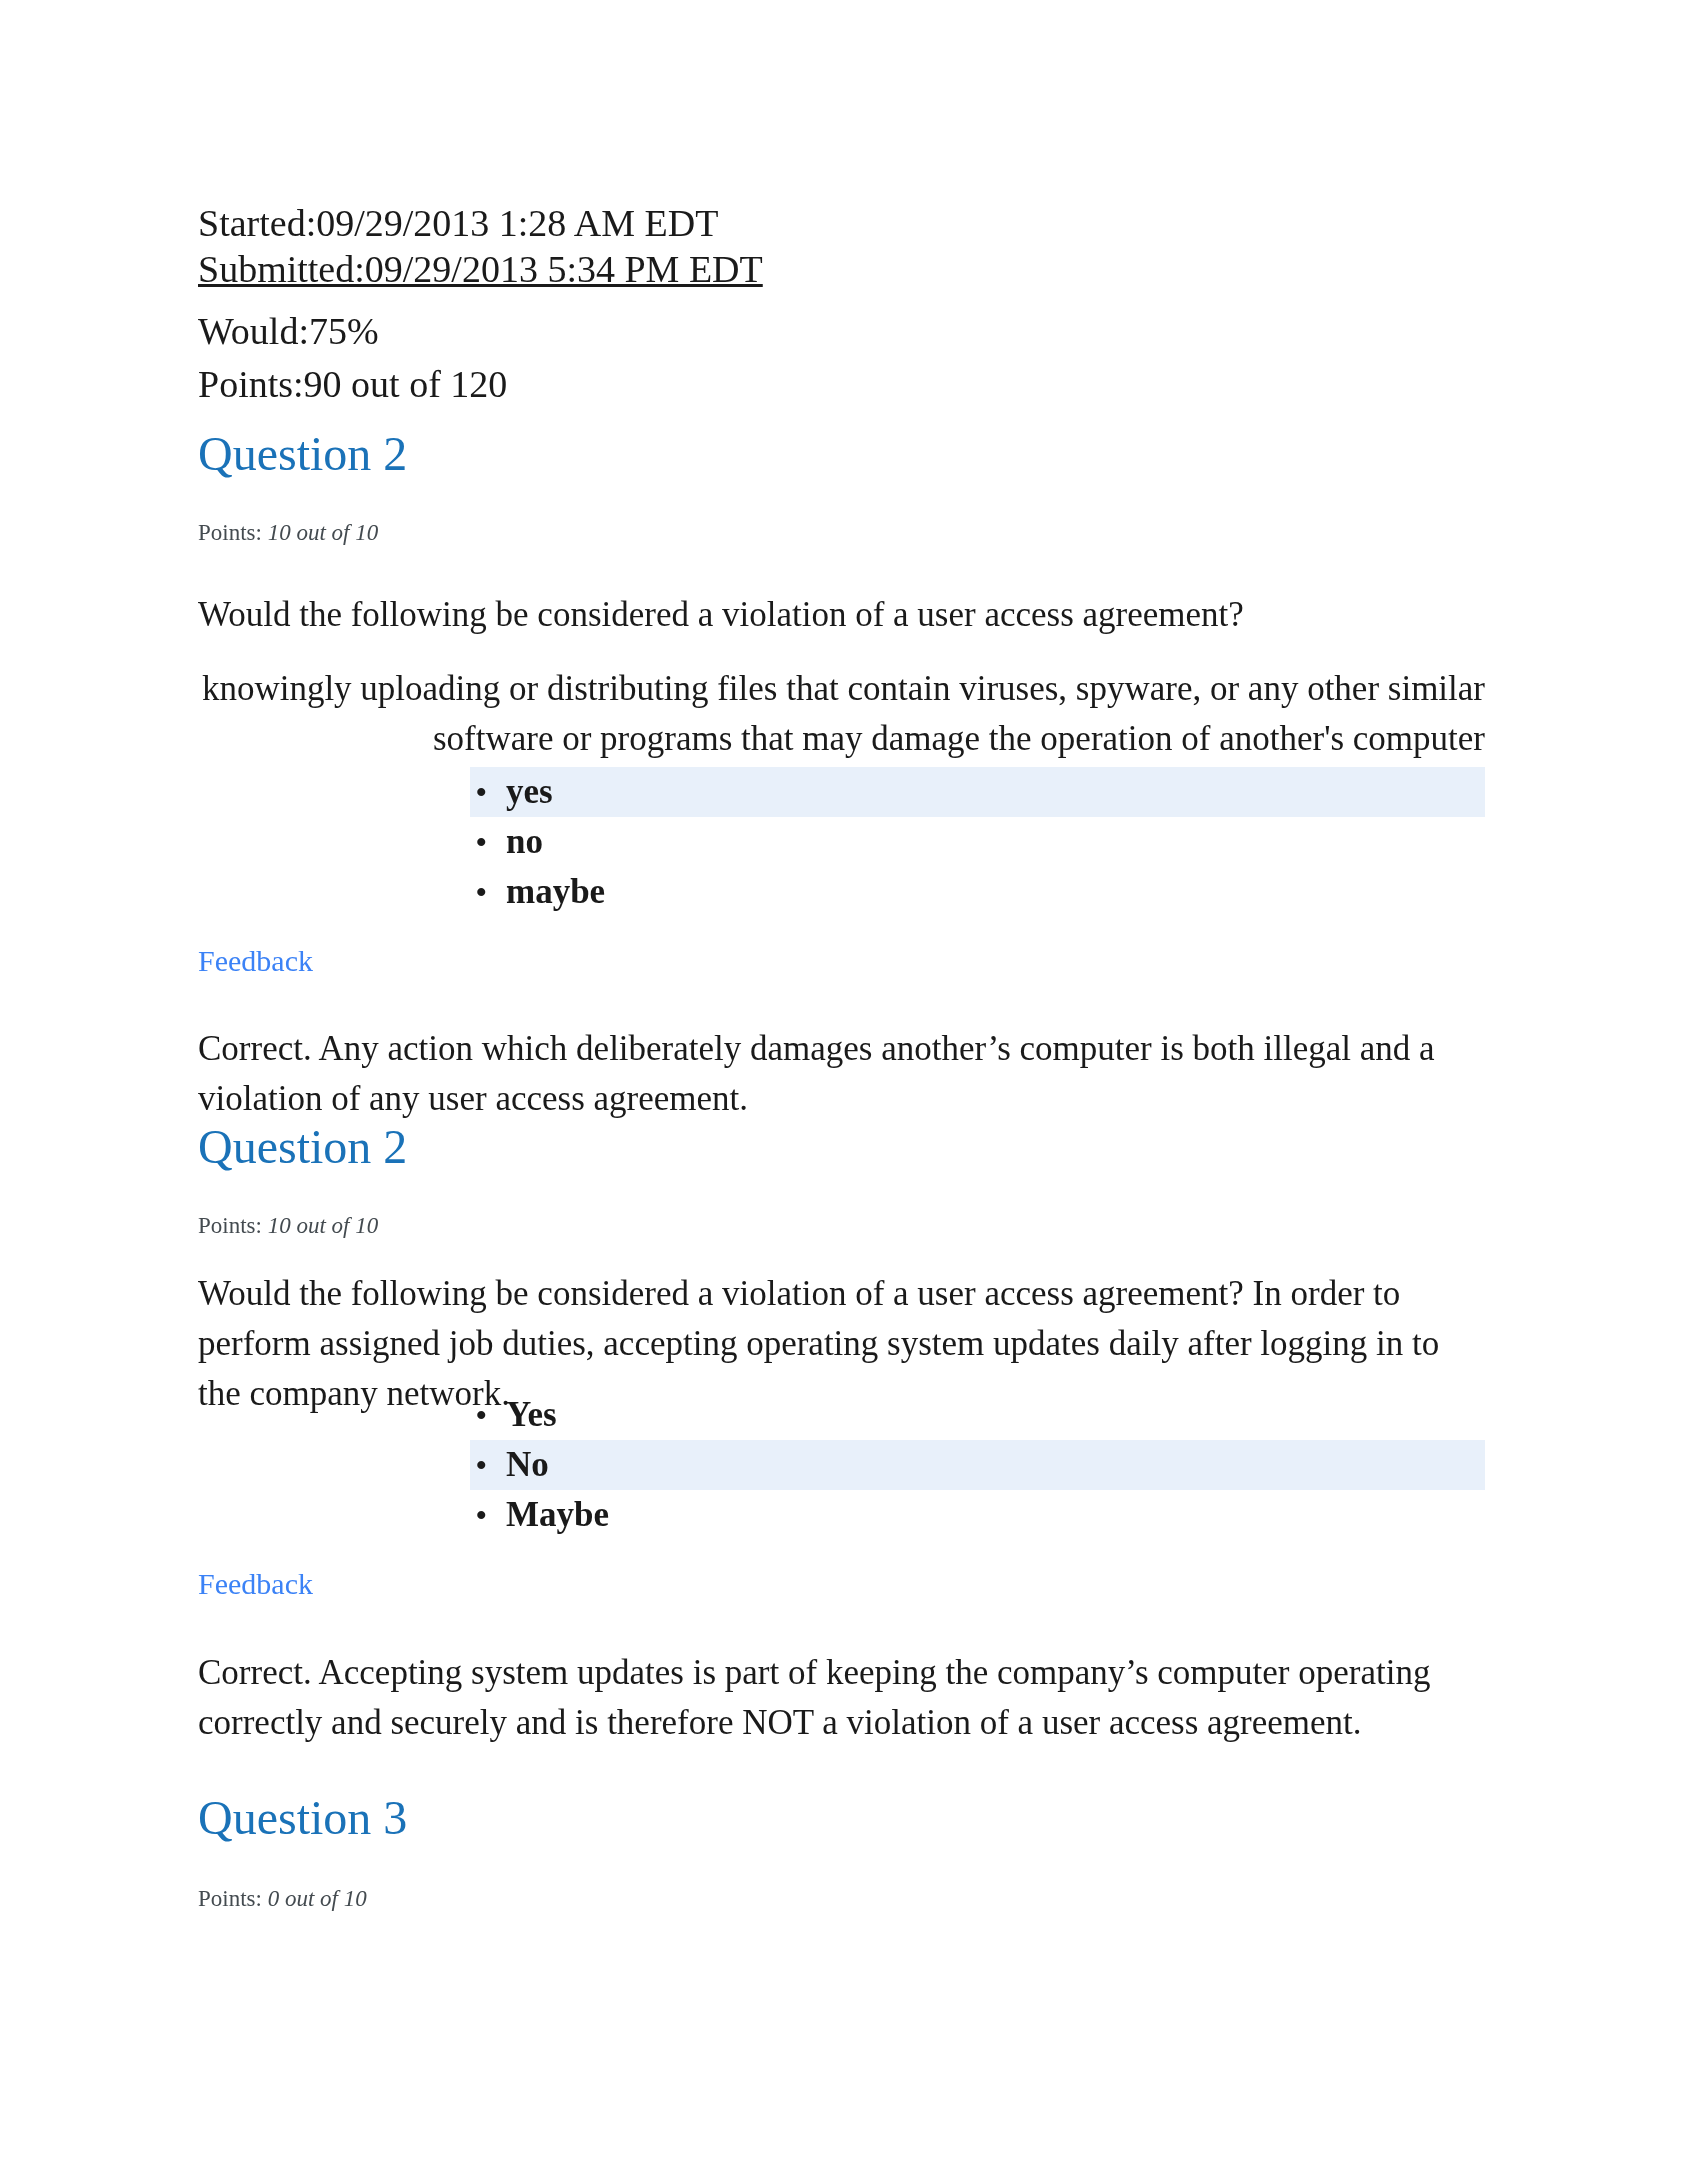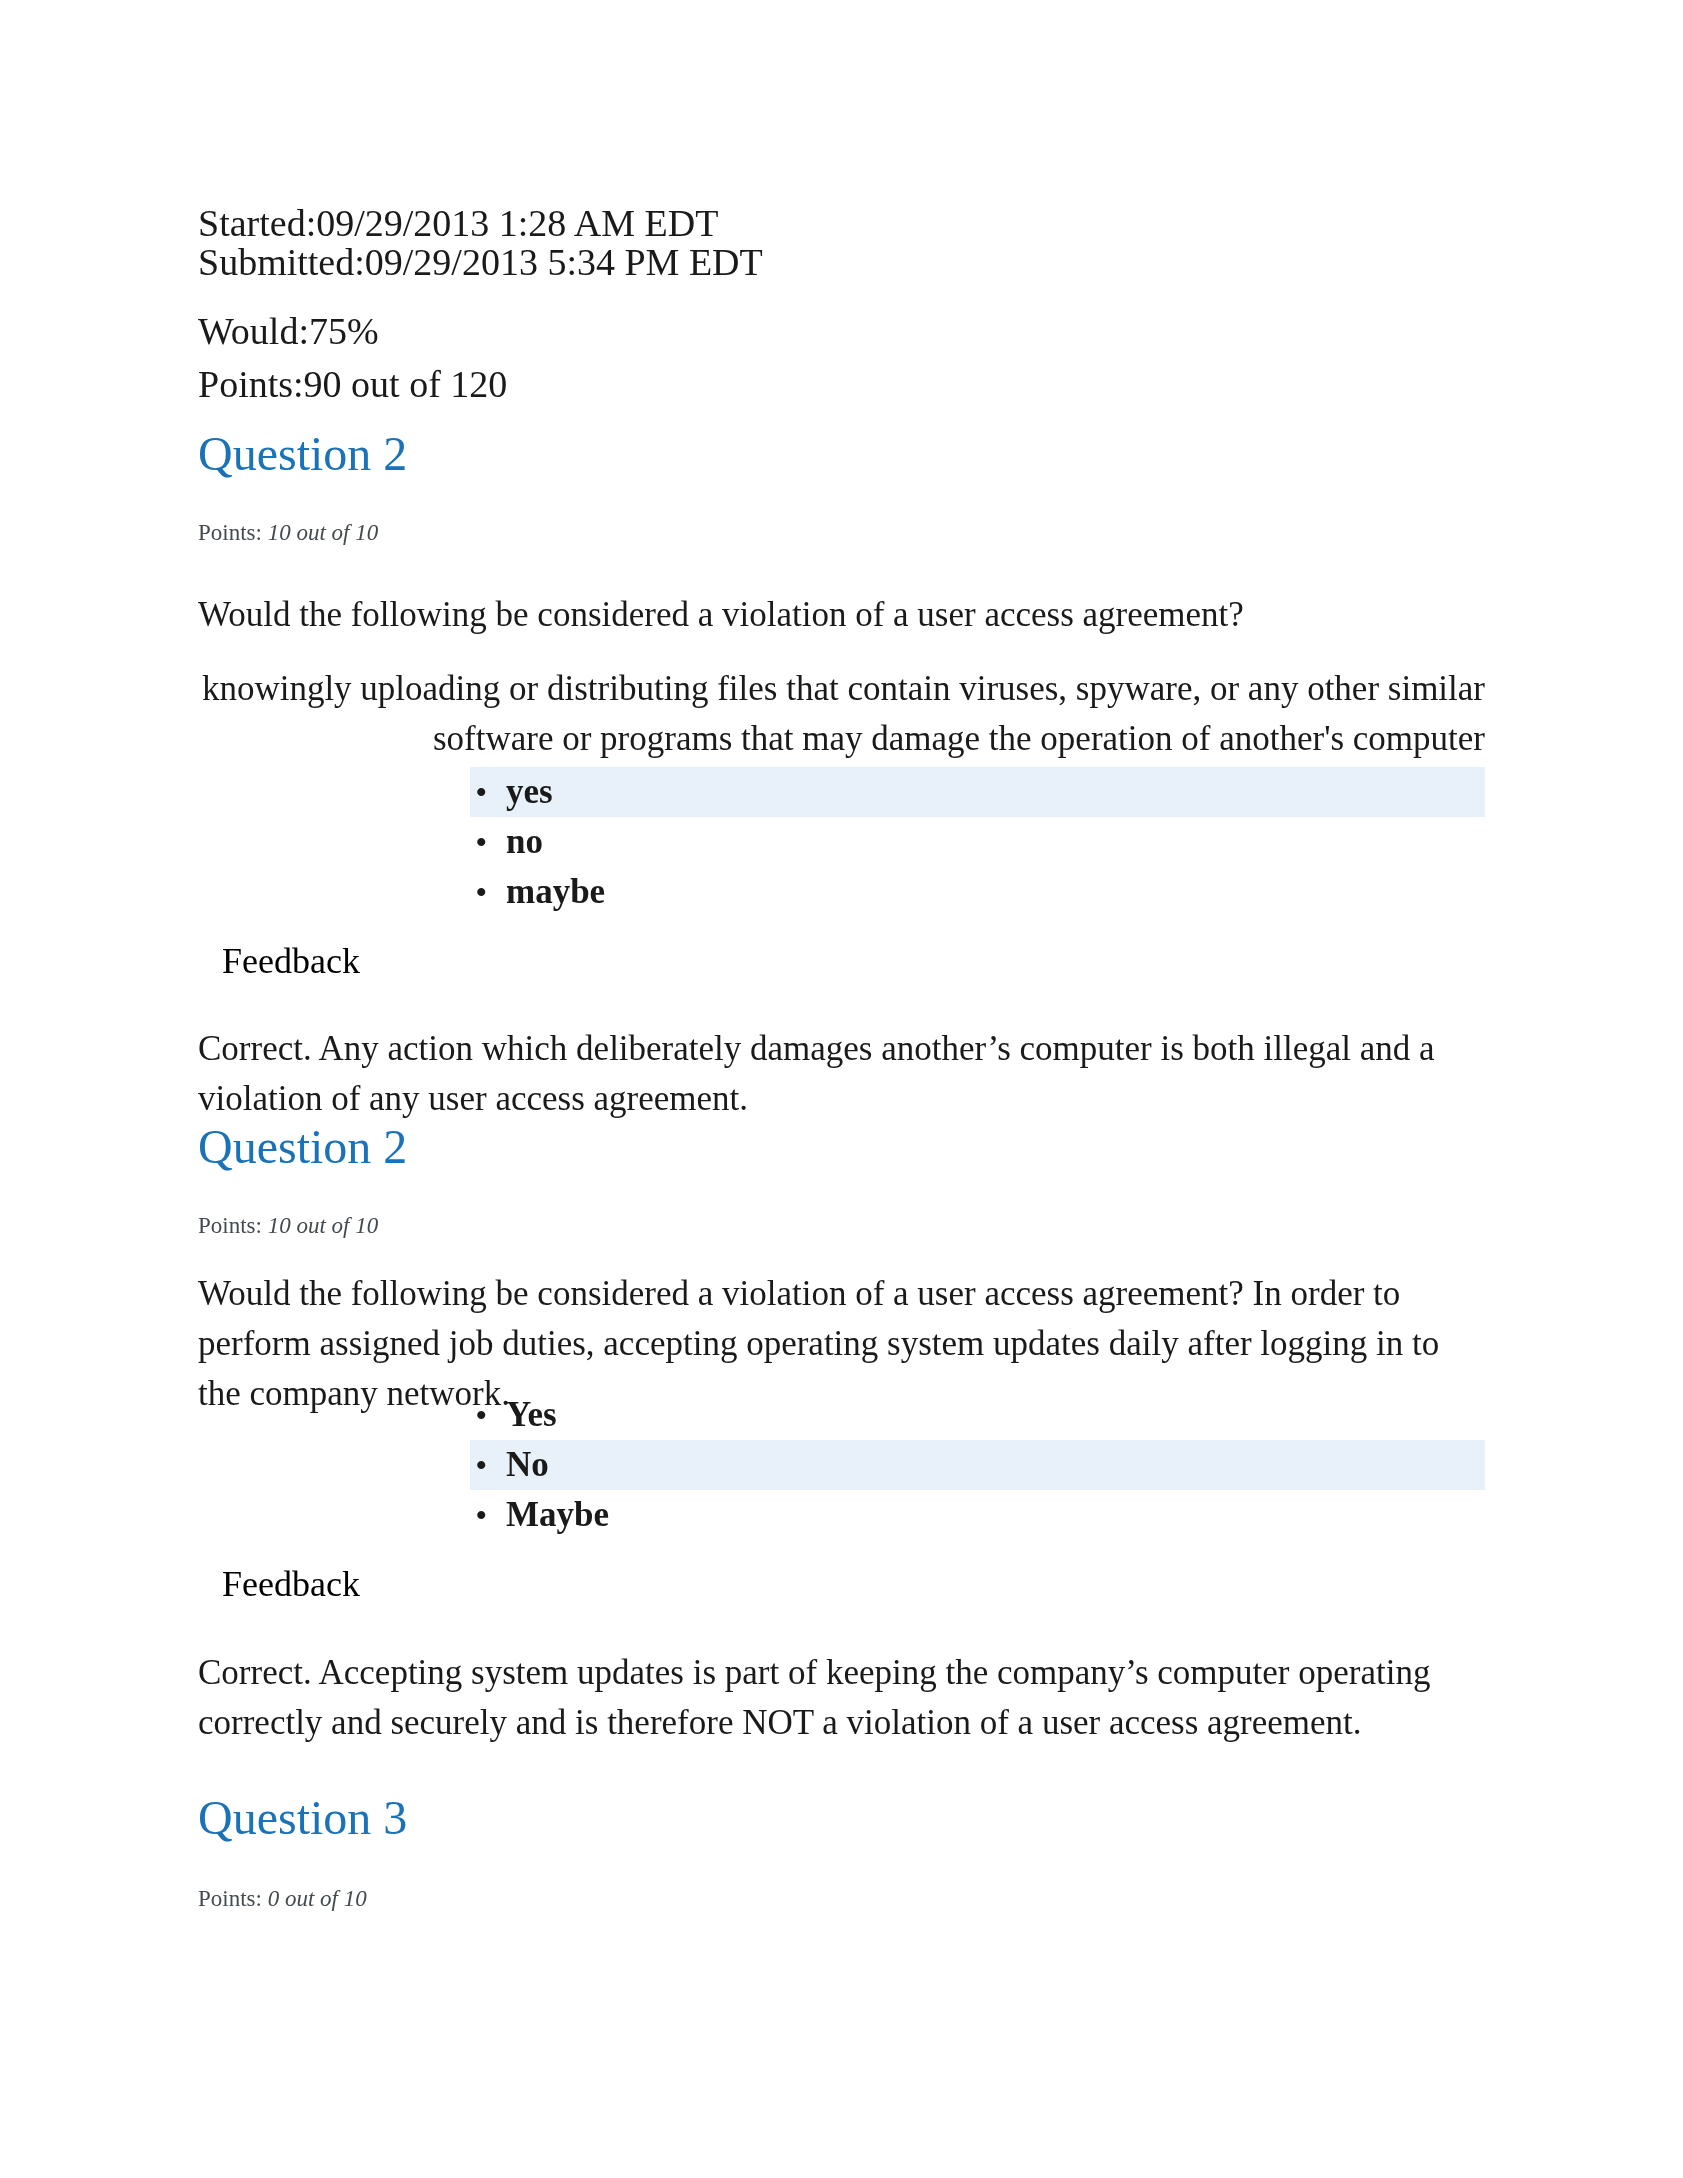--- a/index.html
+++ b/index.html
@@ -49,25 +49,24 @@
       position: absolute;
       left: 0;
       width: 1287px;
       font-size: 35px;
       line-height: 50px;
       margin-top: 24px;
     }
     .feedback-label {
       position: absolute;
       left: 0;
-      font-size: 36px;
+      font-size: 30px;
       line-height: 36px;
-      color: #000000;
+      color: #3b82f6;
       white-space: nowrap;
-      margin-left: 24px;
     }
     .options {
       position: absolute;
       left: 470px;
       width: 1015px;
       margin: 0;
       padding: 0;
       list-style: none;
     }
     .options li {
@@ -89,21 +88,21 @@
       font-weight: bold;
       font-size: 30px;
     }
   </style>
 </head>
 <body>
 
 <div class="page">
 
   <div class="meta-line" style="top:203px;">Started:09/29/2013 1:28 AM EDT</div>
-  <div class="meta-line" style="top:242px;">Submitted:09/29/2013 5:34 PM EDT</div>
+  <div class="meta-line" style="top:249px;text-decoration:underline;">Submitted:09/29/2013 5:34 PM EDT</div>
   <div class="meta-line" style="top:311px;">Would:75%</div>
   <div class="meta-line" style="top:364px;">Points:90 out of 120</div>
 
   <div class="q-heading" style="top:426px;">Question 2</div>
   <div class="points" style="top:519px;">
     <span>Points: </span><span class="val">10 out of 10</span>
   </div>
   <div class="body-text" style="top:566px;">Would the following be considered a violation of a user access agreement?</div>
   <div class="body-text" style="top:640px;text-align:right;">knowingly uploading or distributing files that contain viruses, spyware, or any other similar software or programs that may damage the operation of another's computer</div>
 

